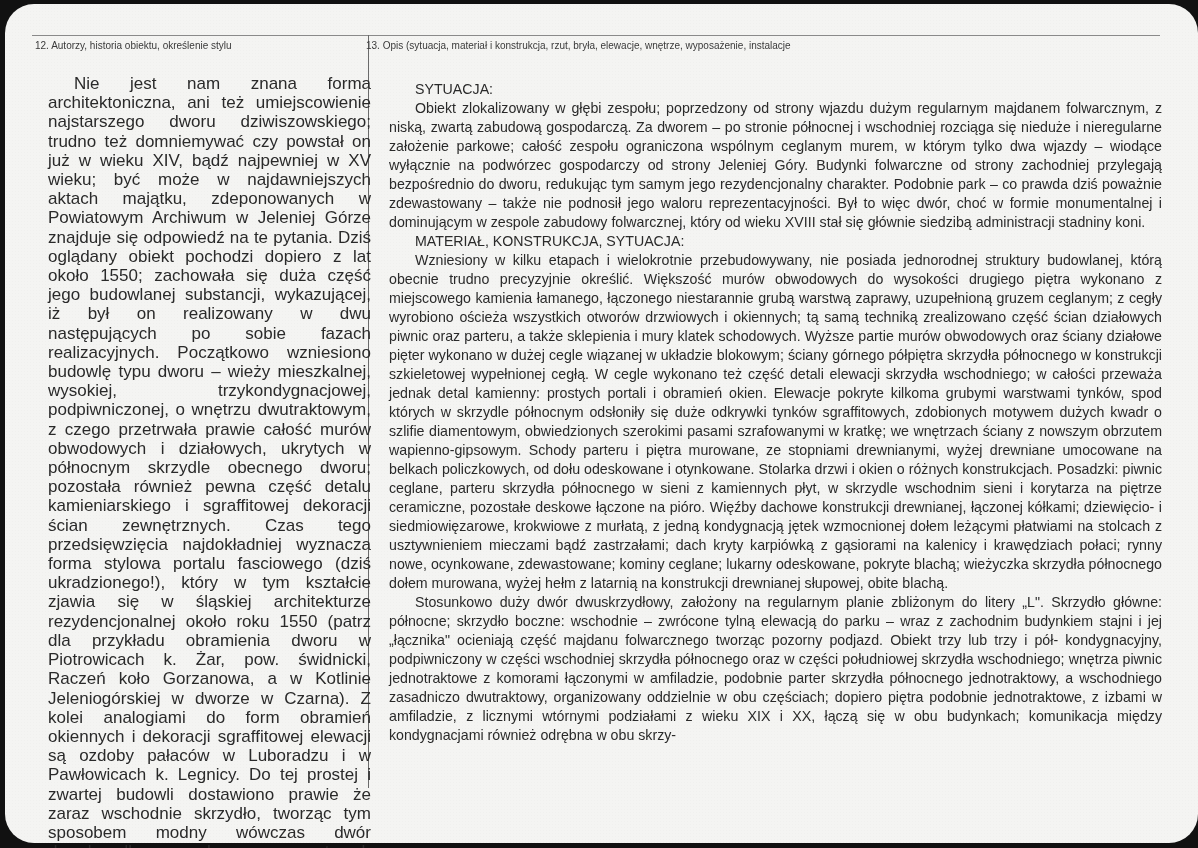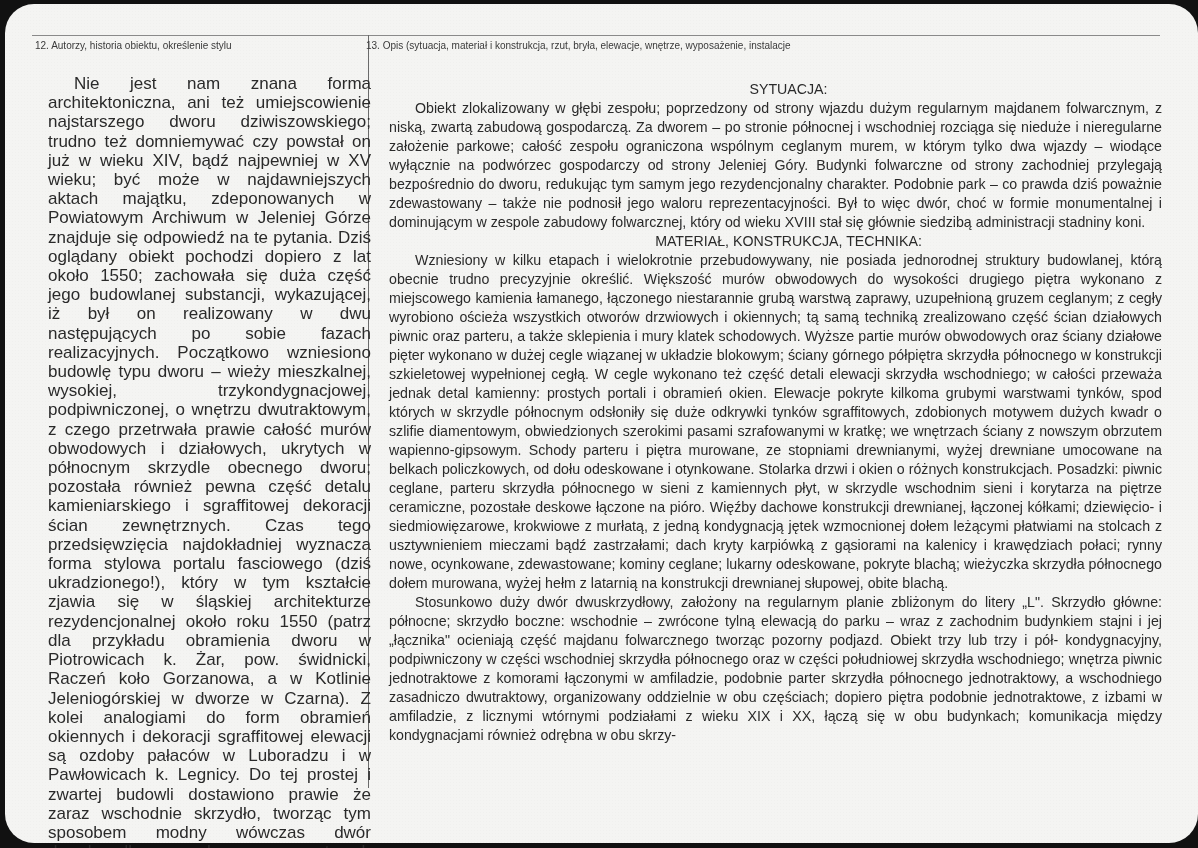--- a/index.html
+++ b/index.html
@@ -36,37 +36,37 @@
       position: absolute; left: 43px; top: 70px; width: 323px;
       font-size: 17px; line-height: 19.2px;
       text-align: justify;
     }
     .left-col p { margin: 0; text-indent: 26px; text-align-last: left; }
     .right-col {
       position: absolute; left: 384px; top: 76px; width: 773px;
       font-size: 14.2px; line-height: 19.0px;
       text-align: justify;
     }
-    .right-col .heading { margin: 0; padding-left: 26px; text-align: center; }
+    .right-col .heading { margin: 0; padding-left: 26px; text-align: left; }
     .right-col p { margin: 0; text-indent: 26px; text-align-last: left; }
   </style>
 </head>
 <body>
 
 <div class="page">
   <div class="topline"></div>
   <div class="divider"></div>
 
   <div class="hdr left">12. Autorzy, historia obiektu, określenie stylu</div>
   <div class="hdr right">13. Opis (sytuacja, materiał i konstrukcja, rzut, bryła, elewacje, wnętrze, wyposażenie, instalacje</div>
 
   <div class="left-col">
     <p>Nie jest nam znana forma architektoniczna, ani też umiejscowienie najstarszego dworu dziwiszowskiego; trudno też domniemywać czy powstał on już w wieku XIV, bądź najpewniej w XV wieku; być może w najdawniejszych aktach majątku, zdeponowanych w Powiatowym Archiwum w Jeleniej Górze znajduje się odpowiedź na te pytania. Dziś oglądany obiekt pochodzi dopiero z lat około 1550; zachowała się duża część jego budowlanej substancji, wykazującej, iż był on realizowany w dwu następujących po sobie fazach realizacyjnych. Początkowo wzniesiono budowlę typu dworu – wieży mieszkalnej, wysokiej, trzykondygnacjowej, podpiwniczonej, o wnętrzu dwutraktowym, z czego przetrwała prawie całość murów obwodowych i działowych, ukrytych w północnym skrzydle obecnego dworu; pozostała również pewna część detalu kamieniarskiego i sgraffitowej dekoracji ścian zewnętrznych. Czas tego przedsięwzięcia najdokładniej wyznacza forma stylowa portalu fasciowego (dziś ukradzionego!), który w tym kształcie zjawia się w śląskiej architekturze rezydencjonalnej około roku 1550 (patrz dla przykładu obramienia dworu w Piotrowicach k. Żar, pow. świdnicki, Raczeń koło Gorzanowa, a w Kotlinie Jeleniogórskiej w dworze w Czarna). Z kolei analogiami do form obramień okiennych i dekoracji sgraffitowej elewacji są ozdoby pałaców w Luboradzu i w Pawłowicach k. Legnicy. Do tej prostej i zwartej budowli dostawiono prawie że zaraz wschodnie skrzydło, tworząc tym sposobem modny wówczas dwór dwuskrzydłowy, ale o wnętrzach rozdzielonych (scalonych tylko w kondygnacji piętra dopiero w XVIII wieku), zaś elewacje zaopatrzono w identyczny jak w starszym skrzydle detal; zapewne zrealizowany przez tych samych kamieniarzy. Ta nowa kon-</p>
   </div>
 
   <div class="right-col">
     <div class="heading">SYTUACJA:</div>
     <p>Obiekt zlokalizowany w głębi zespołu; poprzedzony od strony wjazdu dużym regularnym majdanem folwarcznym, z niską, zwartą zabudową gospodarczą. Za dworem – po stronie północnej i wschodniej rozciąga się nieduże i nieregularne założenie parkowe; całość zespołu ograniczona wspólnym ceglanym murem, w którym tylko dwa wjazdy – wiodące wyłącznie na podwórzec gospodarczy od strony Jeleniej Góry. Budynki folwarczne od strony zachodniej przylegają bezpośrednio do dworu, redukując tym samym jego rezydencjonalny charakter. Podobnie park – co prawda dziś poważnie zdewastowany – także nie podnosił jego waloru reprezentacyjności. Był to więc dwór, choć w formie monumentalnej i dominującym w zespole zabudowy folwarcznej, który od wieku XVIII stał się głównie siedzibą administracji stadniny koni.</p>
-    <div class="heading">MATERIAŁ, KONSTRUKCJA, TECHNIKA:</div>
+    <div class="heading">MATERIAŁ, KONSTRUKCJA, SYTUACJA:</div>
     <p>Wzniesiony w kilku etapach i wielokrotnie przebudowywany, nie posiada jednorodnej struktury budowlanej, którą obecnie trudno precyzyjnie określić. Większość murów obwodowych do wysokości drugiego piętra wykonano z miejscowego kamienia łamanego, łączonego niestarannie grubą warstwą zaprawy, uzupełnioną gruzem ceglanym; z cegły wyrobiono ościeża wszystkich otworów drzwiowych i okiennych; tą samą techniką zrealizowano część ścian działowych piwnic oraz parteru, a także sklepienia i mury klatek schodowych. Wyższe partie murów obwodowych oraz ściany działowe pięter wykonano w dużej cegle wiązanej w układzie blokowym; ściany górnego półpiętra skrzydła północnego w konstrukcji szkieletowej wypełnionej cegłą. W cegle wykonano też część detali elewacji skrzydła wschodniego; w całości przeważa jednak detal kamienny: prostych portali i obramień okien. Elewacje pokryte kilkoma grubymi warstwami tynków, spod których w skrzydle północnym odsłoniły się duże odkrywki tynków sgraffitowych, zdobionych motywem dużych kwadr o szlifie diamentowym, obwiedzionych szerokimi pasami szrafowanymi w kratkę; we wnętrzach ściany z nowszym obrzutem wapienno-gipsowym. Schody parteru i piętra murowane, ze stopniami drewnianymi, wyżej drewniane umocowane na belkach policzkowych, od dołu odeskowane i otynkowane. Stolarka drzwi i okien o różnych konstrukcjach. Posadzki: piwnic ceglane, parteru skrzydła północnego w sieni z kamiennych płyt, w skrzydle wschodnim sieni i korytarza na piętrze ceramiczne, pozostałe deskowe łączone na pióro. Więźby dachowe konstrukcji drewnianej, łączonej kółkami; dziewięcio- i siedmiowięzarowe, krokwiowe z murłatą, z jedną kondygnacją jętek wzmocnionej dołem leżącymi płatwiami na stolcach z usztywnieniem mieczami bądź zastrzałami; dach kryty karpiówką z gąsiorami na kalenicy i krawędziach połaci; rynny nowe, ocynkowane, zdewastowane; kominy ceglane; lukarny odeskowane, pokryte blachą; wieżyczka skrzydła północnego dołem murowana, wyżej hełm z latarnią na konstrukcji drewnianej słupowej, obite blachą.</p>
     <p>Stosunkowo duży dwór dwuskrzydłowy, założony na regularnym planie zbliżonym do litery „L". Skrzydło główne: północne; skrzydło boczne: wschodnie – zwrócone tylną elewacją do parku – wraz z zachodnim budynkiem stajni i jej „łącznika" ocieniają część majdanu folwarcznego tworząc pozorny podjazd. Obiekt trzy lub trzy i pół- kondygnacyjny, podpiwniczony w części wschodniej skrzydła północnego oraz w części południowej skrzydła wschodniego; wnętrza piwnic jednotraktowe z komorami łączonymi w amfiladzie, podobnie parter skrzydła północnego jednotraktowy, a wschodniego zasadniczo dwutraktowy, organizowany oddzielnie w obu częściach; dopiero piętra podobnie jednotraktowe, z izbami w amfiladzie, z licznymi wtórnymi podziałami z wieku XIX i XX, łączą się w obu budynkach; komunikacja między kondygnacjami również odrębna w obu skrzy-</p>
   </div>
 </div>
 
 </body></html>

